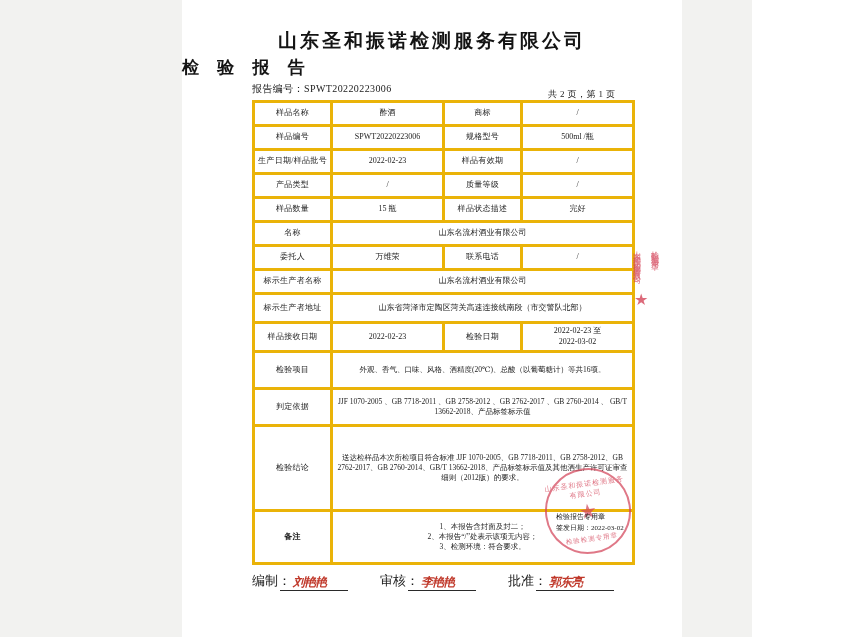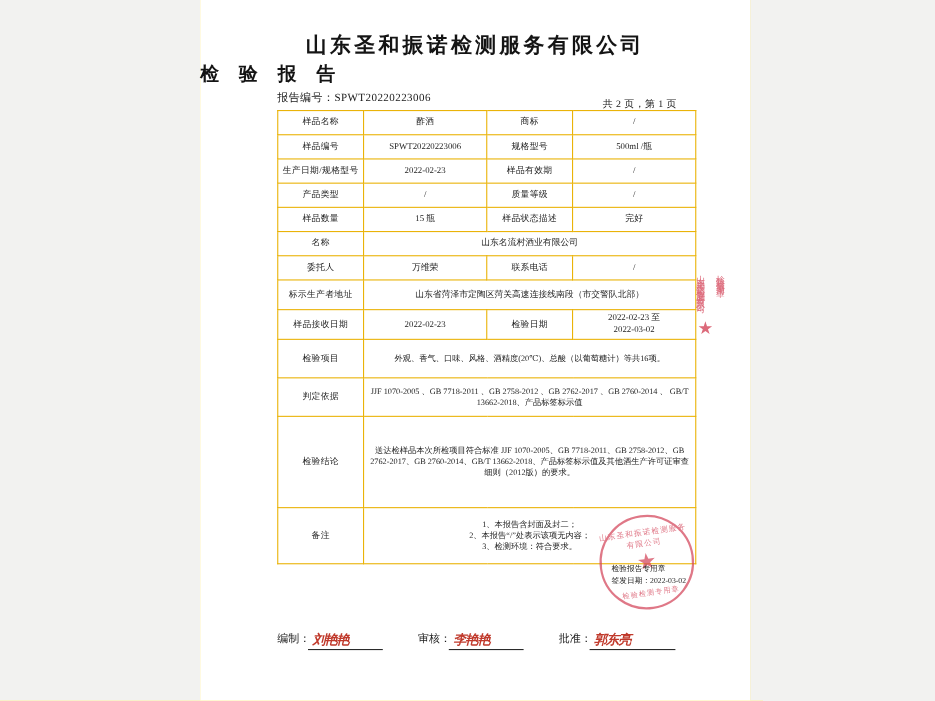--- a/index.html
+++ b/index.html
@@ -11,23 +11,23 @@
     width: 850px;
     height: 637px;
     font-family: "Liberation Serif", "DejaVu Serif", serif;
     color: #1a1a1a;
     position: relative;
     overflow: hidden;
   }
   .page {
     position: absolute;
     left: 0; top: 0;
-    width: 850px;
+    width: 752px;
     height: 637px;
-    background: #fde047;
+    background: #86efac;
   }
   
   .scan-edge-left {
     position: absolute;
     left: 0; top: 0; width: 182px; height: 637px;
     background: #f2f2f0;
   }
   .scan-edge-right {
     position: absolute;
     right: 0; top: 0; width: 168px; height: 637px;
@@ -79,21 +79,21 @@
   table.main {
     position: absolute;
     left: 252px;
     top: 100px;
     width: 380px;
     border-collapse: collapse;
     table-layout: fixed;
     font-size: 8px;
   }
   table.main td {
-    border: 1px solid #eab308;
+    border: 3px solid #eab308;
     padding: 2px 3px;
     text-align: center;
     vertical-align: middle;
     line-height: 1.35;
     color: #1c1c1c;
   }
   td.lbl {
     font-size: 8px;
     letter-spacing: 0.3px;
     white-space: nowrap;
@@ -123,21 +123,21 @@
     top: 566px;
     width: 380px;
     height: 34px;
     font-size: 9px;
   }
   .sign-cell {
     position: absolute;
     top: 6px;
     white-space: nowrap;
   }
-  .sign-label { color: #1a1a1a; font-size: 10px; }
+  .sign-label { color: #1a1a1a; font-size: 13px; }
   .sign-name {
     color: #c0392b;
     font-family: "Liberation Serif", serif;
     font-style: italic;
     font-weight: bold;
     font-size: 12px;
     letter-spacing: -1px;
     margin-left: 2px;
     position: relative;
     top: 1px;
@@ -253,21 +253,21 @@
         <td class="lbl">商标</td>
         <td class="val">/</td>
       </tr>
       <tr class="h-row">
         <td class="lbl">样品编号</td>
         <td class="val">SPWT20220223006</td>
         <td class="lbl">规格型号</td>
         <td class="val">500ml /瓶</td>
       </tr>
       <tr class="h-row">
-        <td class="lbl">生产日期/规格型号</td>
+        <td class="lbl">生产日期/样品批号</td>
         <td class="val">2022-02-23</td>
         <td class="lbl">样品有效期</td>
         <td class="val">/</td>
       </tr>
       <tr class="h-row">
         <td class="lbl">产品类型</td>
         <td class="val">/</td>
         <td class="lbl">质量等级</td>
         <td class="val">/</td>
       </tr>
@@ -280,20 +280,24 @@
 
       <tr class="h-row">
         <td class="lbl">名称</td>
         <td class="val" colspan="3">山东名流村酒业有限公司</td>
       </tr>
       <tr class="h-row">
         <td class="lbl">委托人</td>
         <td class="val">万维荣</td>
         <td class="lbl">联系电话</td>
         <td class="val">/</td>
+      </tr>
+      <tr class="h-row">
+        <td class="lbl">标示生产者名称</td>
+        <td class="val" colspan="3">山东名流村酒业有限公司</td>
       </tr>
       <tr class="h-row-tall">
         <td class="lbl">标示生产者地址</td>
         <td class="val" colspan="3">山东省菏泽市定陶区菏关高速连接线南段（市交警队北部）</td>
       </tr>
       <tr class="h-row-tall">
         <td class="lbl">样品接收日期</td>
         <td class="val">2022-02-23</td>
         <td class="lbl">检验日期</td>
         <td class="val" style="white-space:pre-line;">2022-02-23 至
@@ -306,21 +310,21 @@
       </tr>
       <tr>
         <td class="lbl" style="height:30px;">判定依据</td>
         <td class="val-left" colspan="3">JJF 1070-2005 、GB 7718-2011 、GB 2758-2012 、GB 2762-2017 、GB 2760-2014 、 GB/T 13662-2018、产品标签标示值</td>
       </tr>
       <tr>
         <td class="lbl" style="height:78px;">检验结论</td>
         <td class="val-left" colspan="3">送达检样品本次所检项目符合标准 JJF 1070-2005、GB 7718-2011、GB 2758-2012、GB 2762-2017、GB 2760-2014、GB/T 13662-2018、产品标签标示值及其他酒生产许可证审查细则（2012版）的要求。</td>
       </tr>
       <tr>
-        <td class="lbl" style="height:46px;">备注</td>
+        <td class="lbl" style="height:46px;font-weight:bold;">备注</td>
         <td class="val-left" colspan="3" style="white-space:pre-line;">1、本报告含封面及封二；
 2、本报告“/”处表示该项无内容；
 3、检测环境：符合要求。</td>
       </tr>
     </tbody>
   </table>
 
   <div class="sign-row">
     <div class="sign-cell" style="left:0px;">
       <span class="sign-label">编制：</span><span class="sign-name">刘艳艳</span>

